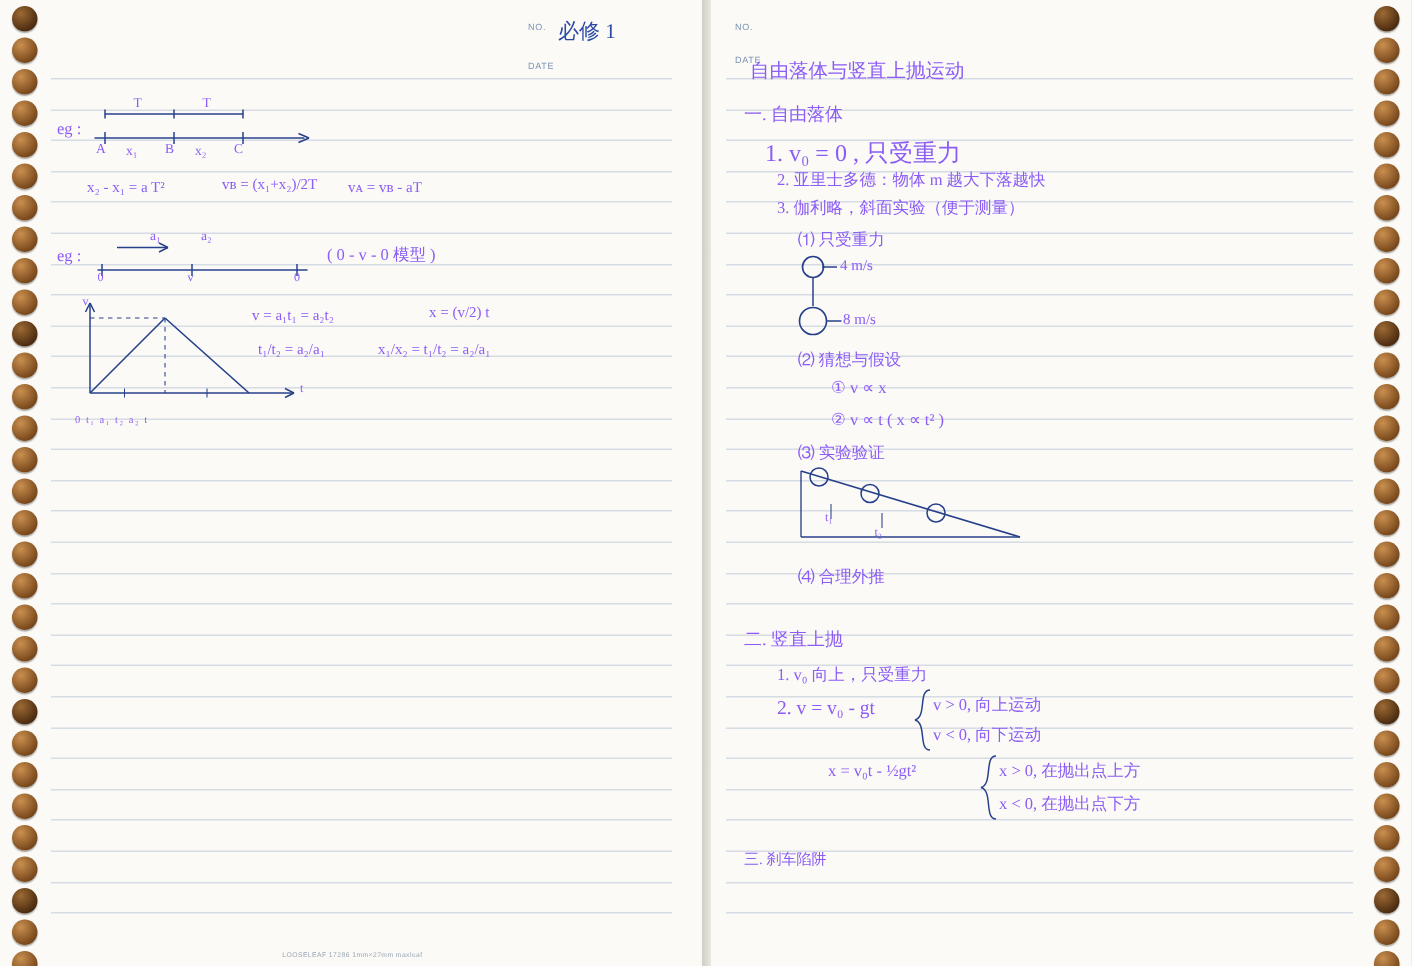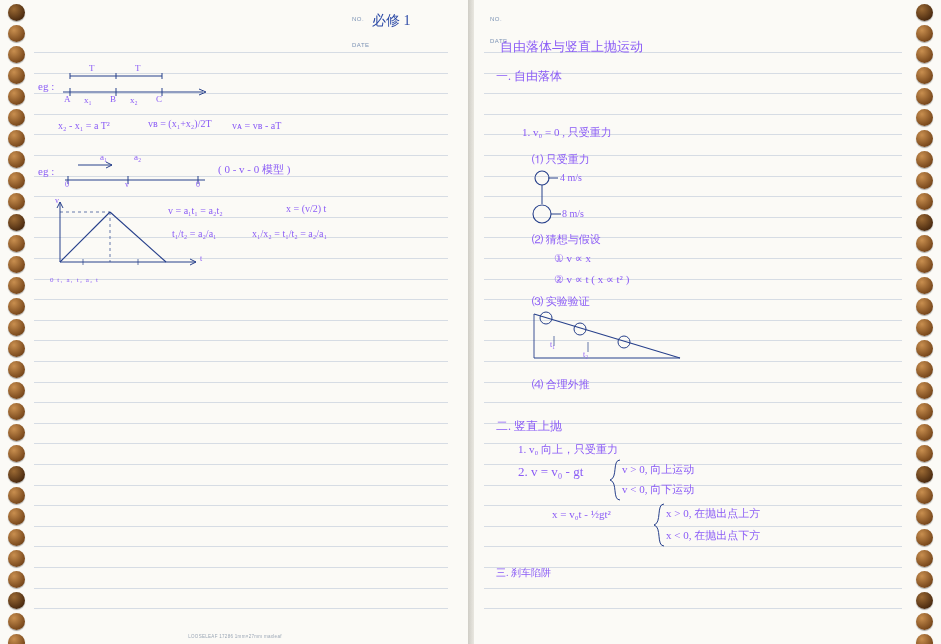--- a/index.html
+++ b/index.html
@@ -240,21 +240,23 @@
       </div>
 
     <div class="hdr" style="left:20px;top:16px;">NO.</div>
     <div class="hdr line" style="left:36px;top:28px;width:76px;"></div>
     <div class="hdr" style="left:20px;top:38px;">DATE</div>
     <div class="hdr line" style="left:36px;top:49px;width:76px;"></div>
 
     <div class="ink" style="left:30px;top:38px;font-size:13px;">自由落体与竖直上抛运动</div>
 
     <div class="ink" style="left:26px;top:68px;font-size:12px;">一. 自由落体</div>
-    <div class="ink" style="left:52px;top:92px;font-size:11px;margin-top:33px;">1. v₀ = 0 , 只受重力</div>
+    <div class="ink" style="left:40px;top:92px;font-size:16px;">1. v₀ = 0 , 只受重力</div>
+    <div class="ink" style="left:48px;top:112px;font-size:11px;">2. 亚里士多德：物体 m 越大下落越快</div>
+    <div class="ink" style="left:48px;top:131px;font-size:11px;">3. 伽利略，斜面实验（便于测量）</div>
     <div class="ink" style="left:62px;top:152px;font-size:11px;">⑴ 只受重力</div>
 
     <svg class="note" style="left:58px;top:168px;" width="90" height="62">
       <circle cx="14" cy="10" r="7" fill="none" stroke="#27408b" stroke-width="1.1"></circle>
       <line x1="14" y1="17" x2="14" y2="36" stroke="#27408b" stroke-width="1"></line>
       <line x1="20" y1="10" x2="30" y2="10" stroke="#27408b" stroke-width="1"></line>
       <circle cx="14" cy="46" r="9" fill="none" stroke="#27408b" stroke-width="1.1"></circle>
       <line x1="23" y1="46" x2="33" y2="46" stroke="#27408b" stroke-width="1"></line>
     </svg>
     <div class="ink" style="left:90px;top:172px;font-size:10px;">4 m/s</div>

